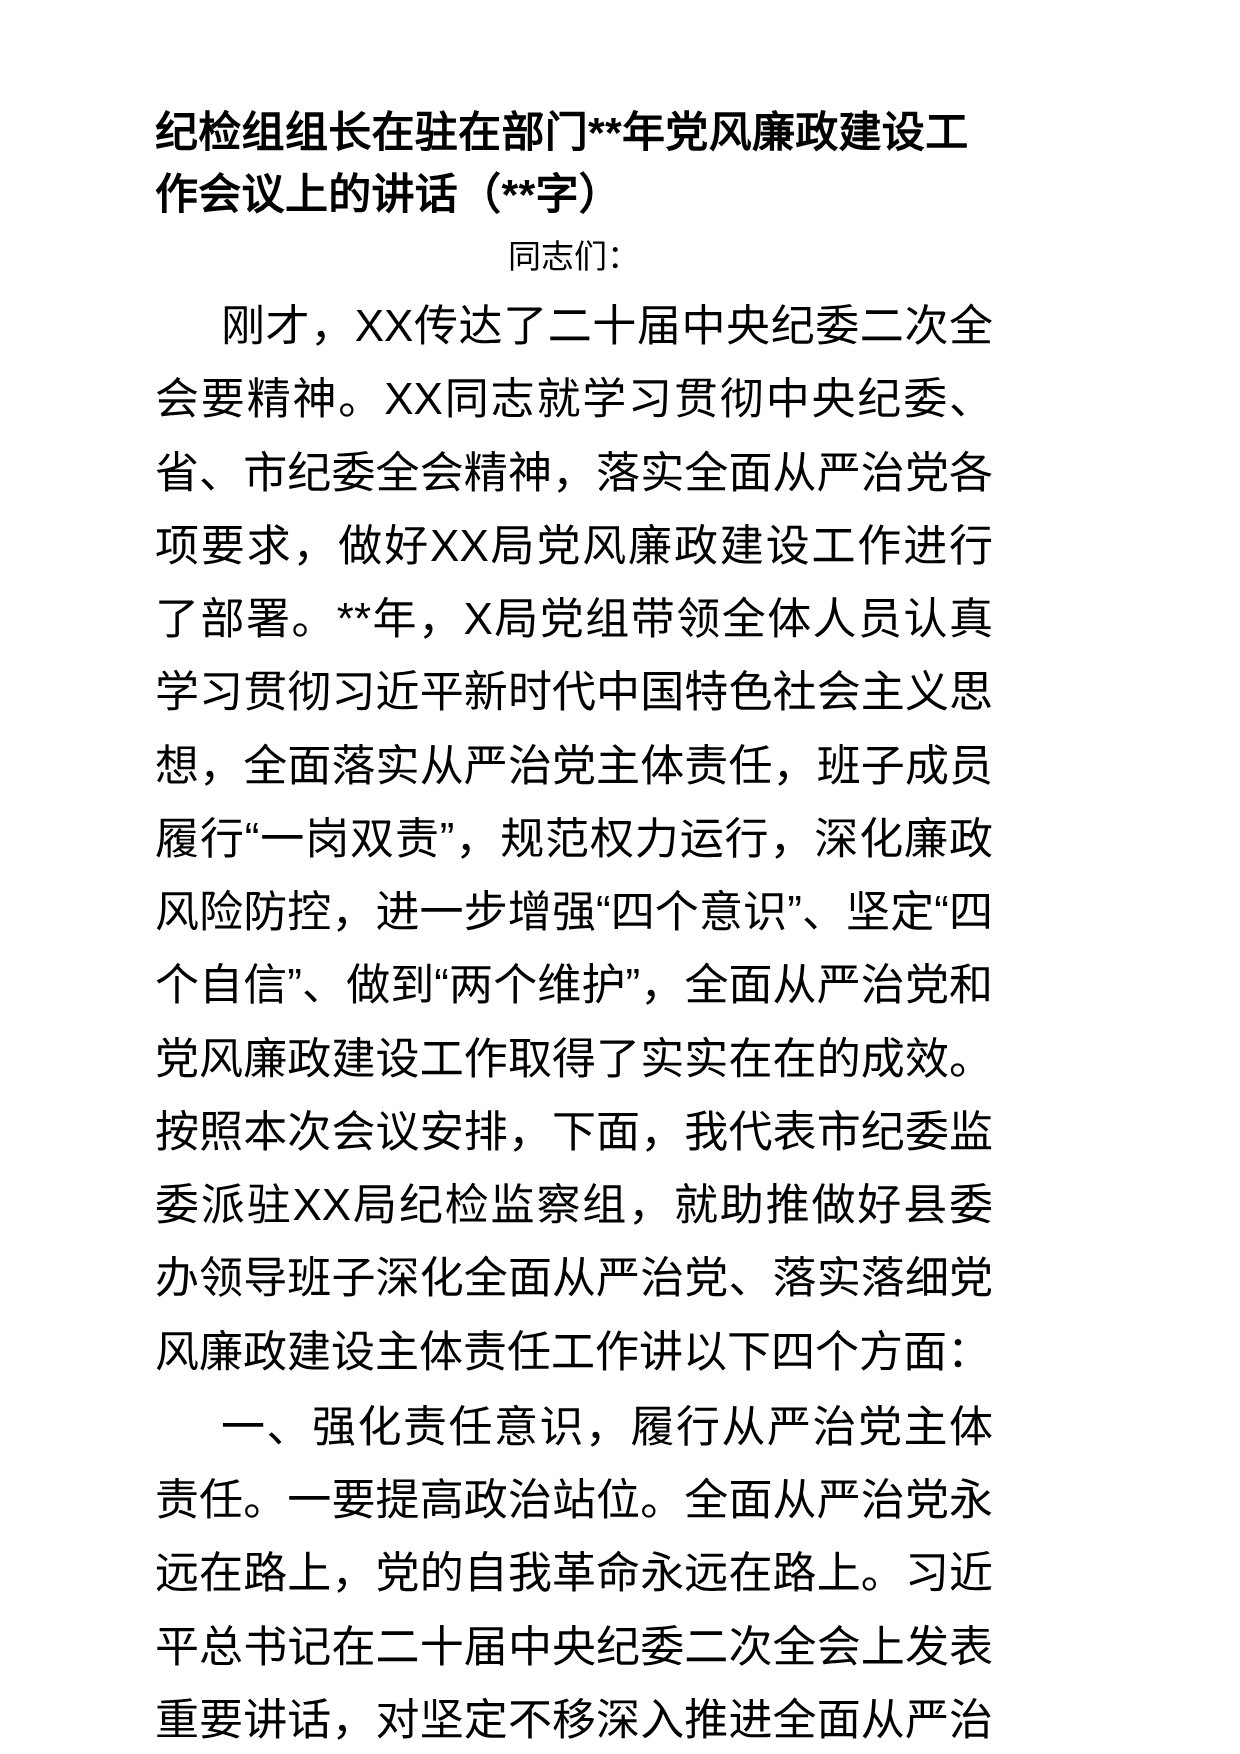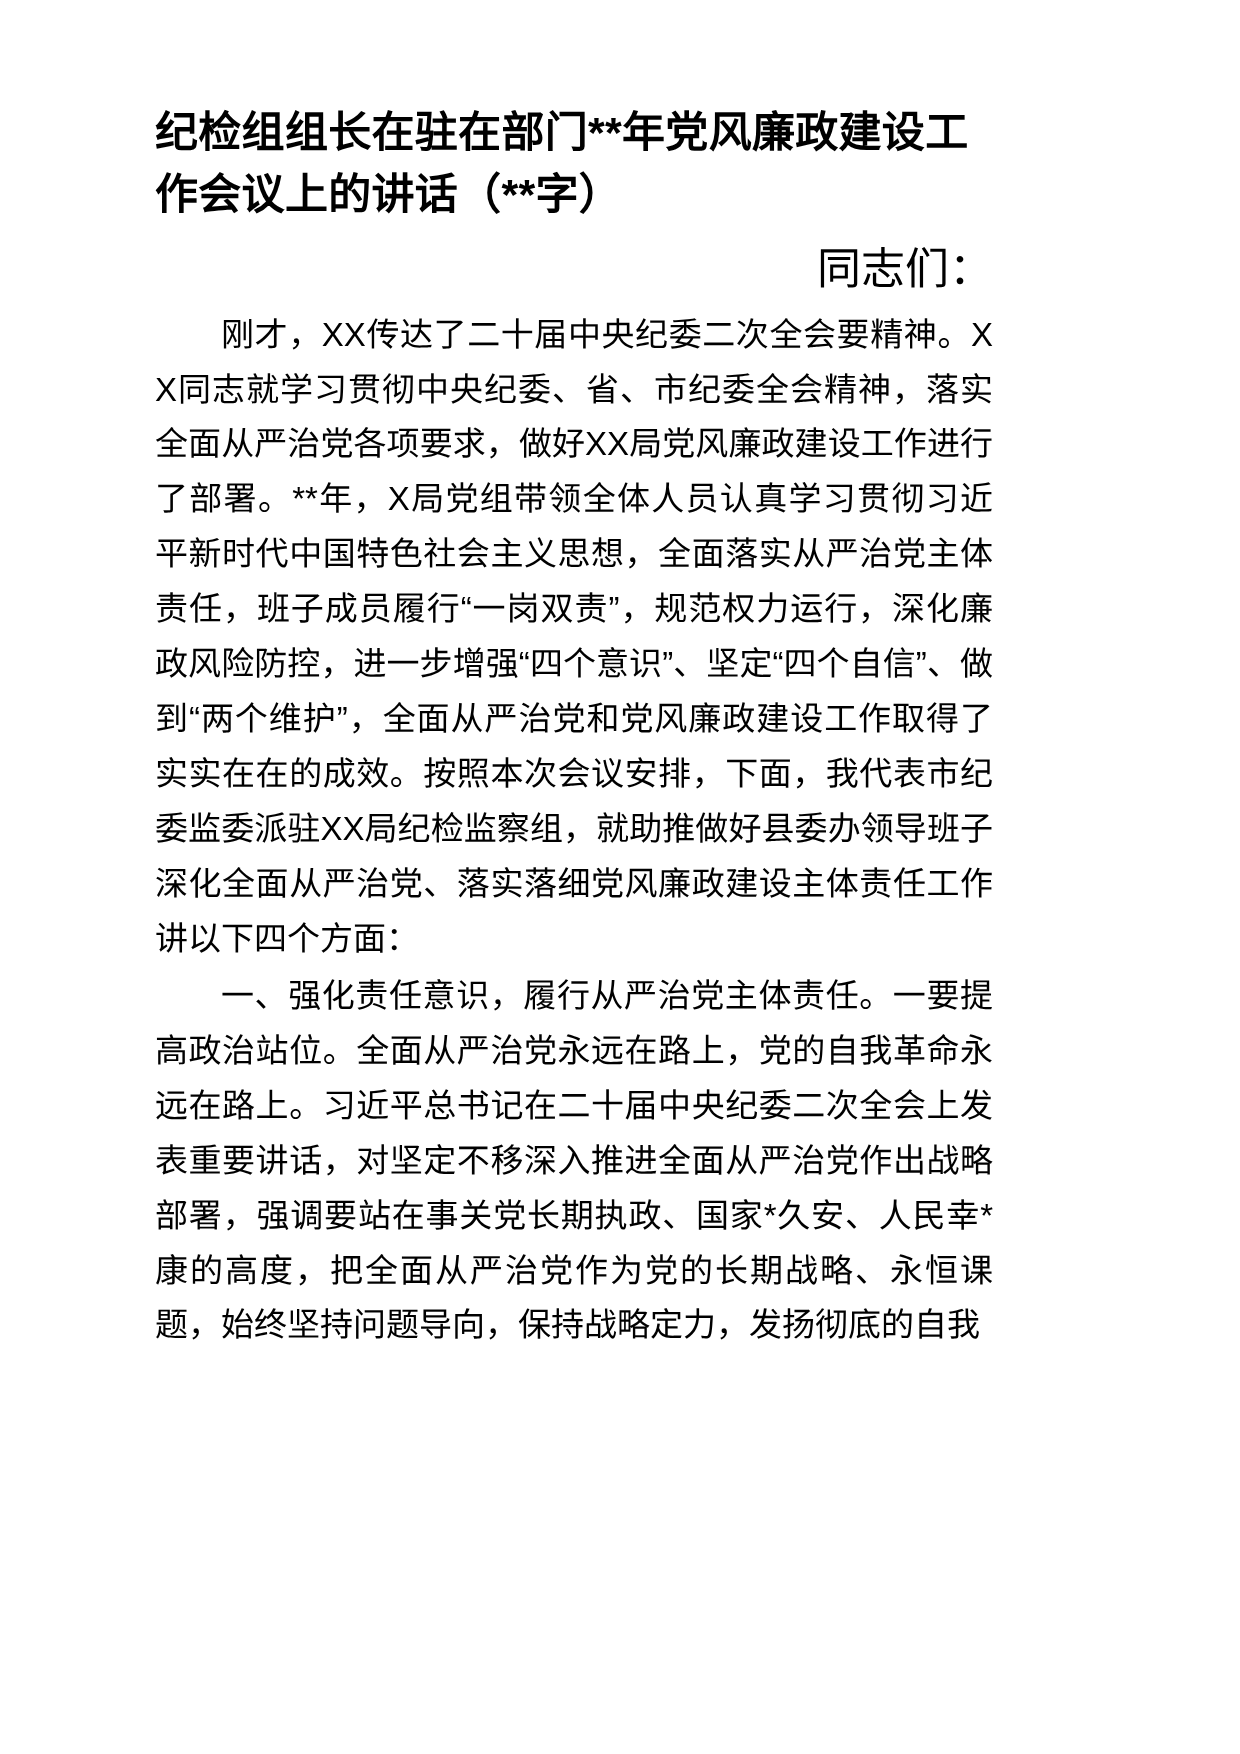--- a/index.html
+++ b/index.html
@@ -32,31 +32,31 @@
     font-size: 43px;
     line-height: 1.45;
     color: #000000;
     letter-spacing: 0.3px;
     text-align: left;
     margin: 0 0 6px 0;
     word-break: break-all;
   }
 
   .salutation {
-    font-family: Liberation Sans, sans-serif;
-    font-size: 44px;
+    font-family: Liberation Mono, monospace;
+    font-size: 33px;
     line-height: 1.68;
     color: #000000;
     margin: 4px 0 2px 0;
-    text-align: right;
+    text-align: center;
   }
 
   .para {
     font-family: "Liberation Sans", "DejaVu Sans", sans-serif;
-    font-size: 33px;
+    font-size: 44px;
     line-height: 1.665;
     color: #000000;
     text-align: justify;
     text-align-last: left;
     text-justify: inter-character;
     text-indent: 66px;
     margin: 0;
     word-break: break-all;
     letter-spacing: 0px;
   }

